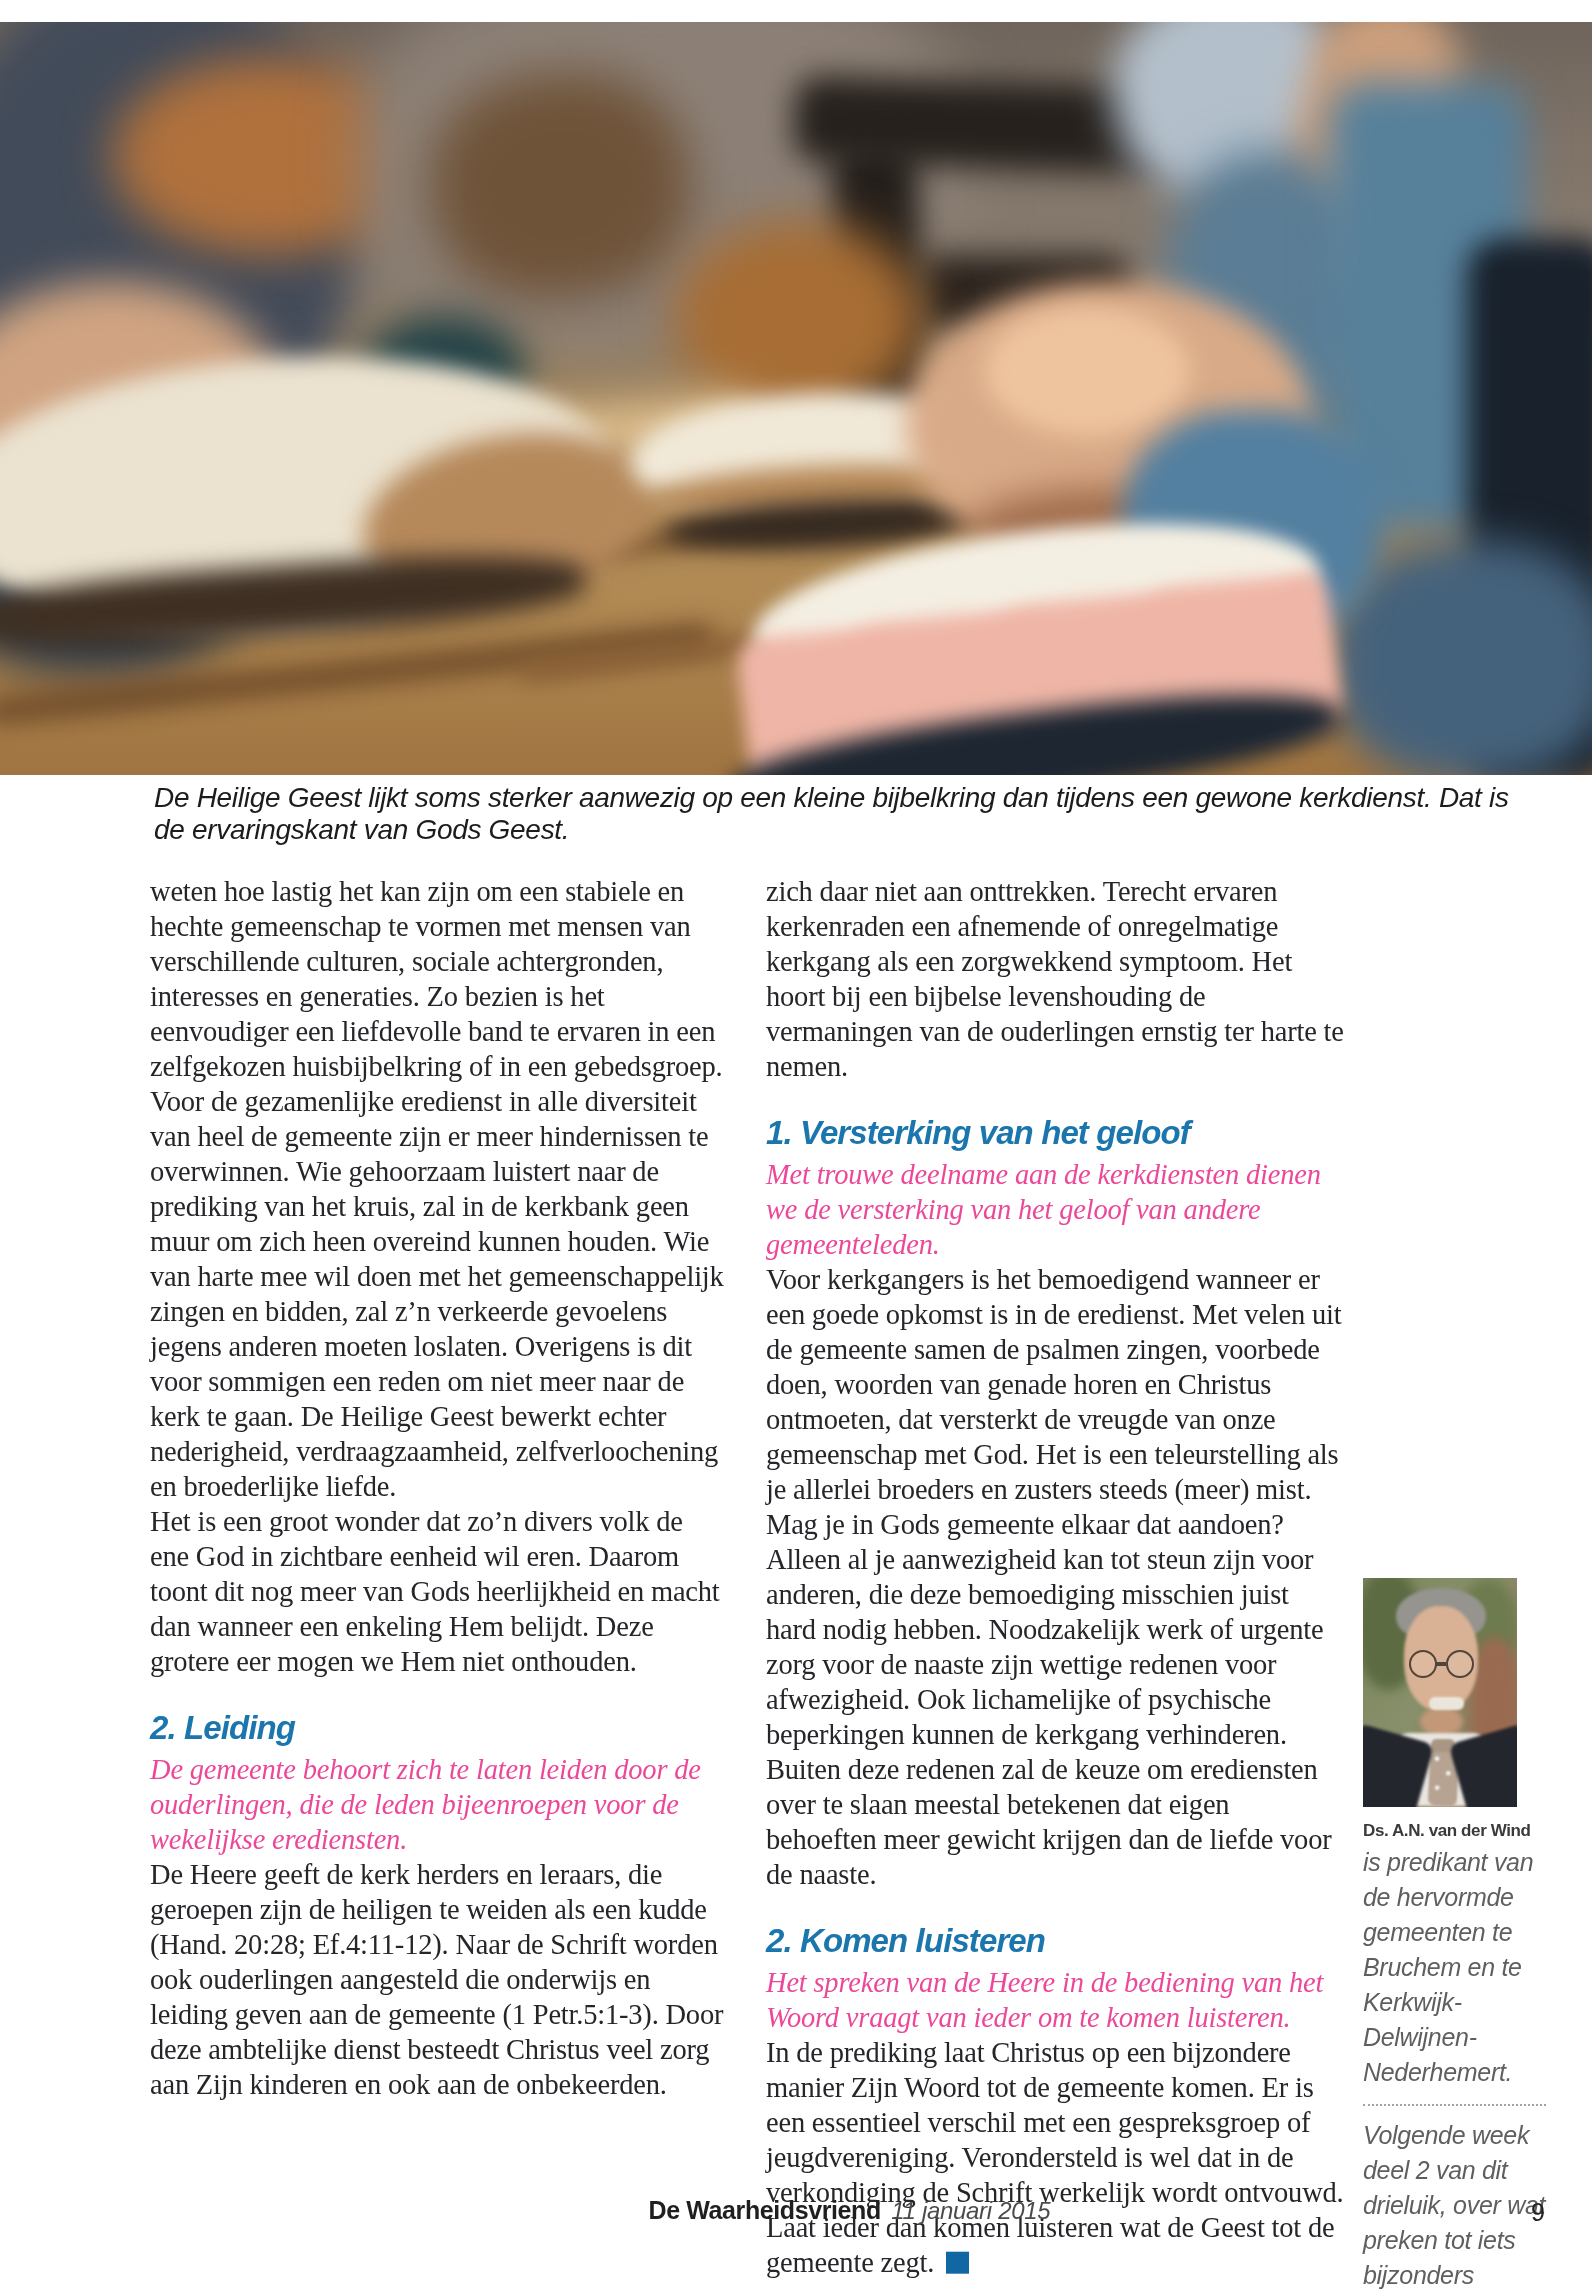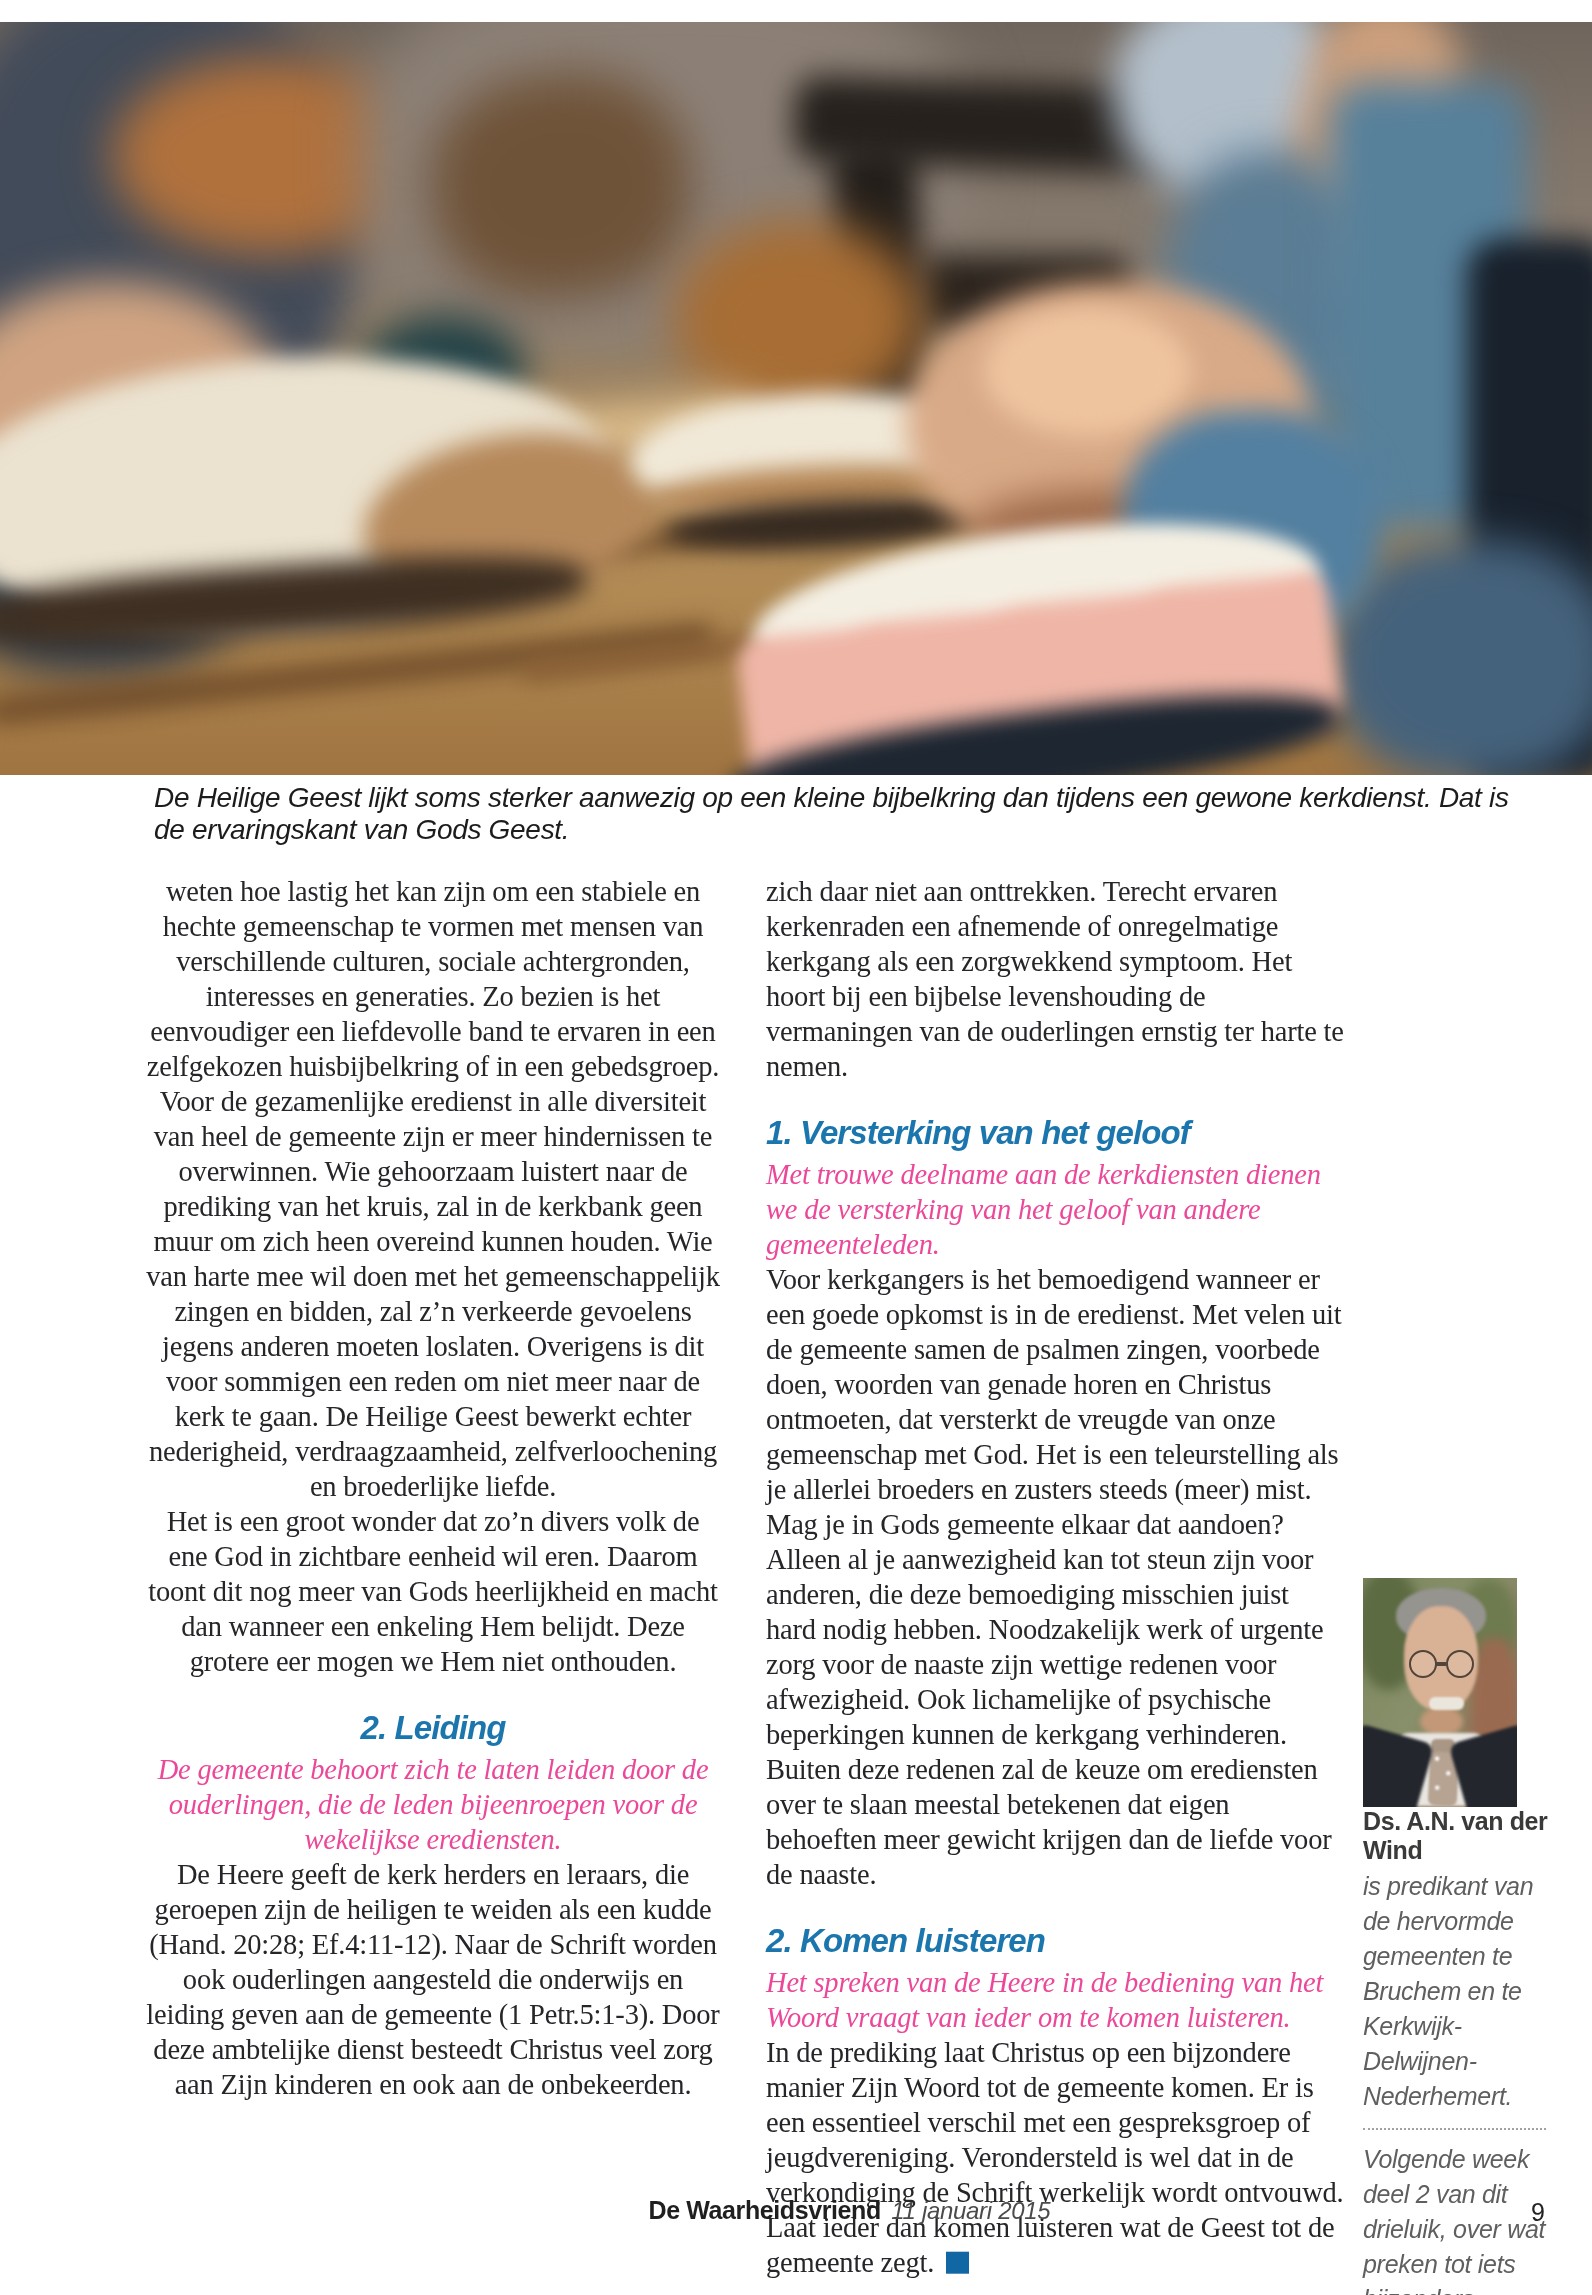--- a/index.html
+++ b/index.html
@@ -12,35 +12,35 @@
   .b{position:absolute;}
 
   
   .caption{position:absolute;left:154px;top:782px;width:1372px;
            font-family:"Liberation Sans",sans-serif;font-style:italic;font-size:28px;
            color:#1c1c1c;letter-spacing:-0.3px;}
 
   
   .col{position:absolute;top:874px;width:578px;font-size:28.5px;line-height:35px;
        color:#26262a;letter-spacing:-0.2px;text-align:left;}
-  .col-left{left:144px;text-align:center;}
+  .col-left{left:150px;}
   .col-right{left:766px;}
   .col p{margin:0;}
   .sec{font-family:"Liberation Sans",sans-serif;font-style:italic;font-weight:bold;
        font-size:33px;color:#1c76ae;margin:31px 0 7px 0;letter-spacing:-0.9px;}
   .lede{font-style:italic;color:#ec4899;}
   .endmark{display:inline-block;width:22.4px;height:22.4px;background:#1166a4;margin-left:12px;
            transform:translateY(1.7px);}
 
   
   .sidebar{position:absolute;left:1363px;top:1578px;width:188px;}
   .portrait{position:relative;width:154px;height:229px;overflow:hidden;
             background:linear-gradient(120deg,#7c865e 0%,#87906a 45%,#8f7a5e 72%,#96674d 100%);}
-  .author-name{font-family:"Liberation Sans",sans-serif;font-weight:bold;font-size:25px;
-               color:#3a3a38;letter-spacing:-0.4px;}
+  .author-name{font-family:"Liberation Sans",sans-serif;font-weight:bold;font-size:17px;
+               color:#3a3a38;margin-top:14px;letter-spacing:-0.4px;}
   .author-bio,.next-week{font-family:"Liberation Sans",sans-serif;font-style:italic;font-size:25px;
                line-height:35px;color:#5e5f61;margin-top:3.5px;letter-spacing:-0.3px;}
   .dotted{border-top:2.6px dotted #a2a2a2;margin:14px 0 12px 0;width:183px;height:0;}
 
   
   .footer{position:absolute;left:154px;top:2196px;width:1391px;height:38px;
           font-family:"Liberation Sans",sans-serif;}
   .footer-center{text-align:center;font-size:25px;color:#1f1f1f;}
   .mag{font-weight:bold;letter-spacing:-0.4px;}
   .date{font-style:italic;color:#4b4b4b;margin-left:10.4px;font-size:24px;letter-spacing:-0.3px;}

